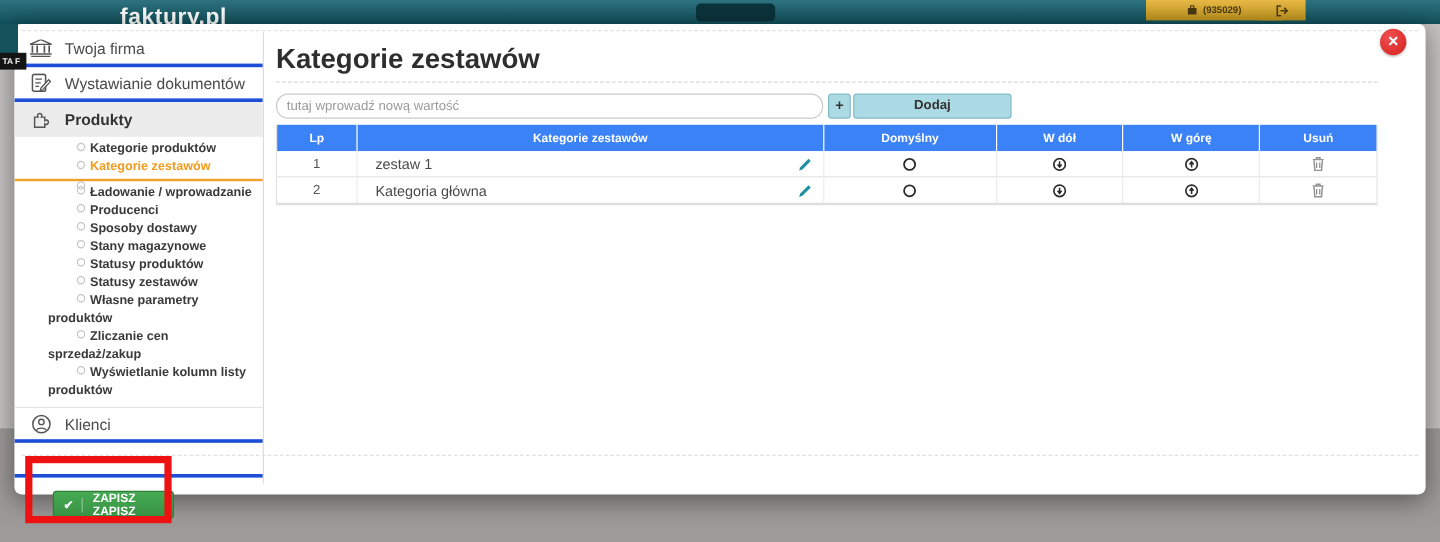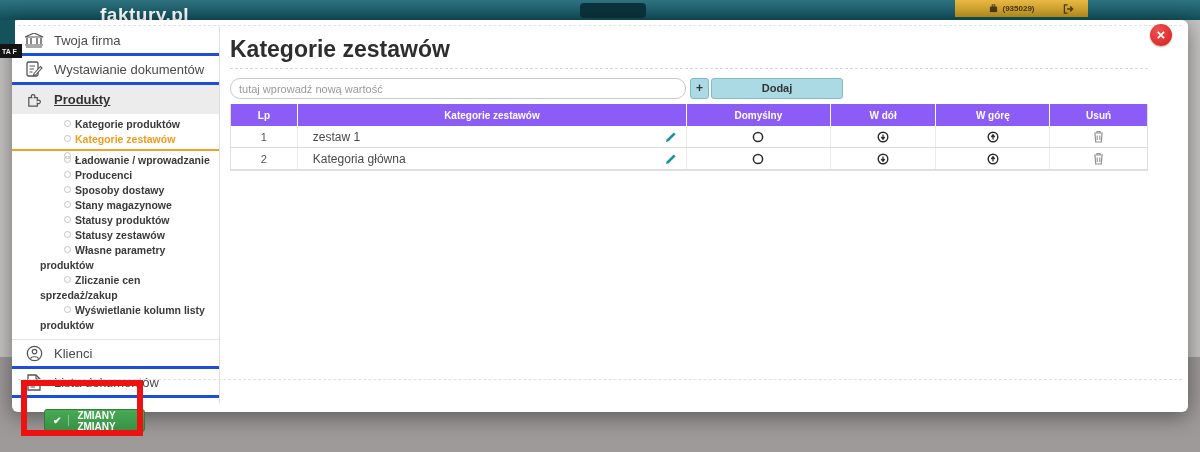--- a/index.html
+++ b/index.html
@@ -41,21 +41,21 @@
     border-radius:50%; background: radial-gradient(circle at 35% 30%, #f05050, #d51f1f);
     color:#fff; font-size:15px; font-weight:bold; line-height:21px; text-align:center;
     cursor:pointer; box-shadow:0 1px 2px rgba(0,0,0,.3); }
 
   
   .sidebar { position:absolute; left:0; top:7px; width:208px; height:376px;
     border-right:1px solid #ddd; overflow:hidden; }
   .s-item { display:flex; align-items:center; gap:9px; height:29px;
     padding-left:11px; border-bottom:3px solid #1d4ed8; cursor:pointer;
     color:#4a4a4a; font-size:13px; }
-  .s-item.active { background:#ececec; font-weight:bold; border-bottom:none; color:#333;text-decoration:underline; }
+  .s-item.active { background:#ececec; font-weight:bold; border-bottom:none; color:#333; }
   .s-item .ic { width:22px; display:flex; justify-content:center; }
   .submenu { list-style:none; padding:3px 0 6px 0; border-bottom:1px solid #e4e4e4; }
   .submenu li { font-size:10.5px; font-weight:bold; color:#3a3a3a;
     line-height:15px; padding-left:28px; text-indent:24px; cursor:pointer; }
   .submenu li::before { content:""; display:inline-block; width:5px; height:5px;
     border:1px solid #c4c4c4; border-radius:50%; margin-right:4px; vertical-align:1px; }
   .submenu li.active { color:#f29b1d; }
   .orange-line { height:0; border-bottom:2px solid #f2a02c; margin:2px 0 2px 0; }
 
   
@@ -72,21 +72,21 @@
     font-size:12px; font-weight:bold; color:#333; text-align:center; line-height:19px;
     cursor:pointer; }
   .dodaj-btn { position:absolute; left:481px; top:0; width:132px; height:21px;
     background:#abd9e4; border:1px solid #84b9c8; border-radius:3px;
     font-size:11px; font-weight:bold; color:#333; text-align:center; line-height:19px;
     cursor:pointer; }
 
   
   .tbl { position:absolute; left:9px; top:84px; width:918px; font-size:11px;
     border:1px solid #e0e0e0; border-top:none; }
-  .thead { display:flex; background:#8b5cf6; color:#fff; font-weight:bold;
+  .thead { display:flex; background:#3b82f6; color:#fff; font-weight:bold;
     font-size:10px; height:22px; }
   .thead .cell { display:flex; align-items:center; justify-content:center;
     border-left:1px solid #fff; }
   .thead .cell:first-child { border-left:none; }
   .trow { display:flex; height:22px; background:#fff; border-bottom:1px solid #dcdcdc; }
   .trow .cell { display:flex; align-items:center; justify-content:center;
     border-left:1px solid #ececec; color:#4a4a4a; }
   .trow .cell:first-child { border-left:none; color:#555; }
   .c0{width:66px;} .c1{width:390px;} .c2{width:144px;} .c3{width:106px;}
   .c4{width:114px;} .c5{width:98px;}
@@ -189,30 +189,20 @@
       <span class="ic">
         <svg width="17" height="17" viewBox="0 0 18 18">
             <circle cx="9" cy="9" r="7.6" fill="none" stroke="#555" stroke-width="1.3"></circle>
             <circle cx="9" cy="7" r="2.4" fill="none" stroke="#555" stroke-width="1.2"></circle>
             <path d="M4.8 14.5 C5.5 11.8 12.5 11.8 13.2 14.5" fill="none" stroke="#555" stroke-width="1.2"></path>
           </svg>
       </span>
       <span>Klienci</span>
     </div>
 
-    <div class="s-item">
-      <span class="ic">
-        <svg width="14" height="17" viewBox="0 0 14 17">
-            <path d="M1 1 H9 L13 5 V16 H1 Z" fill="none" stroke="#555" stroke-width="1.3"></path>
-            <path d="M9 1 V5 H13" fill="none" stroke="#555" stroke-width="1.1"></path>
-            <path d="M3.5 8 H10.5 M3.5 10.5 H10.5 M3.5 13 H8" stroke="#555" stroke-width="1.1"></path>
-          </svg>
-      </span>
-      <span>Lista dokumentów</span>
-    </div>
 
     <div class="s-item">
       
       
     </div>
   </div>
 
   <div class="main">
     <h1 class="page-title">Kategorie zestawów</h1>
     <div class="sep1"></div>
@@ -320,17 +310,17 @@
             </span>
           </div>
       </div>
     </div>
   </div>
 
   <div class="sep2"></div>
 
   <div class="save-btn">
     <span class="chk">✔</span>
-    <span>ZMIANY ZMIANY</span>
+    <span>ZAPISZ ZAPISZ</span>
   </div>
 </div>
 
 <div class="annotation"></div>
 
 </body></html>

